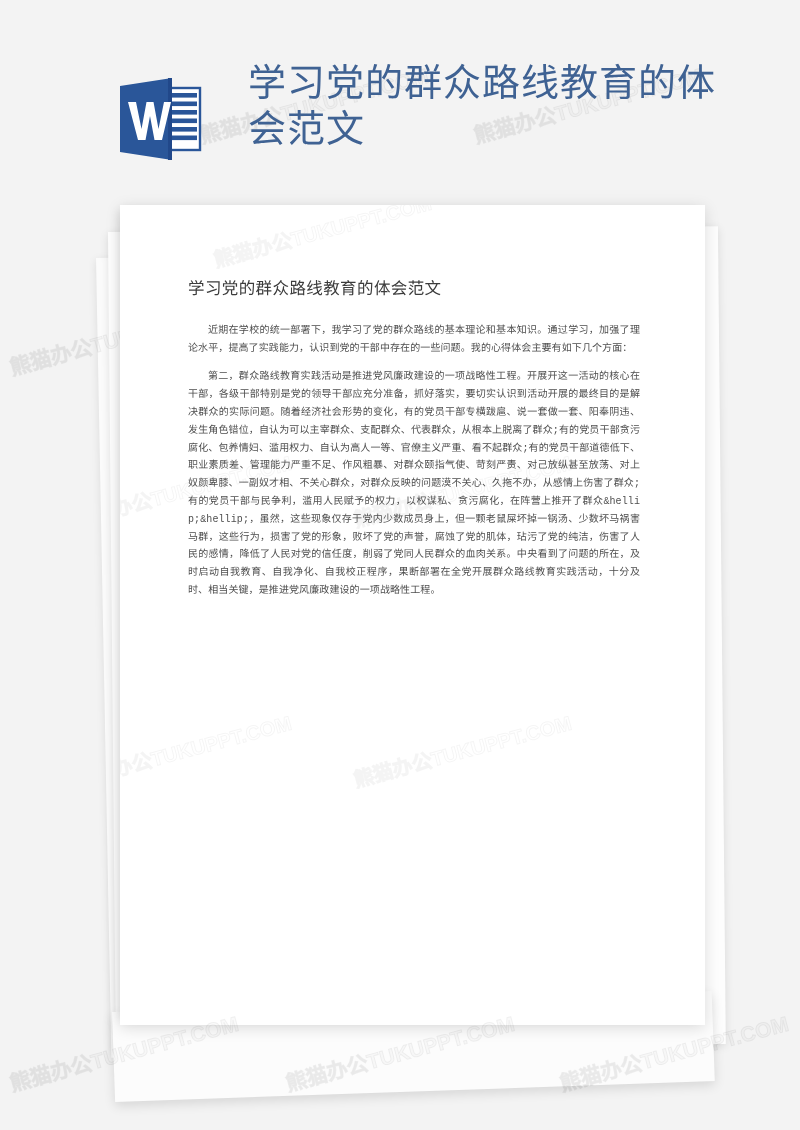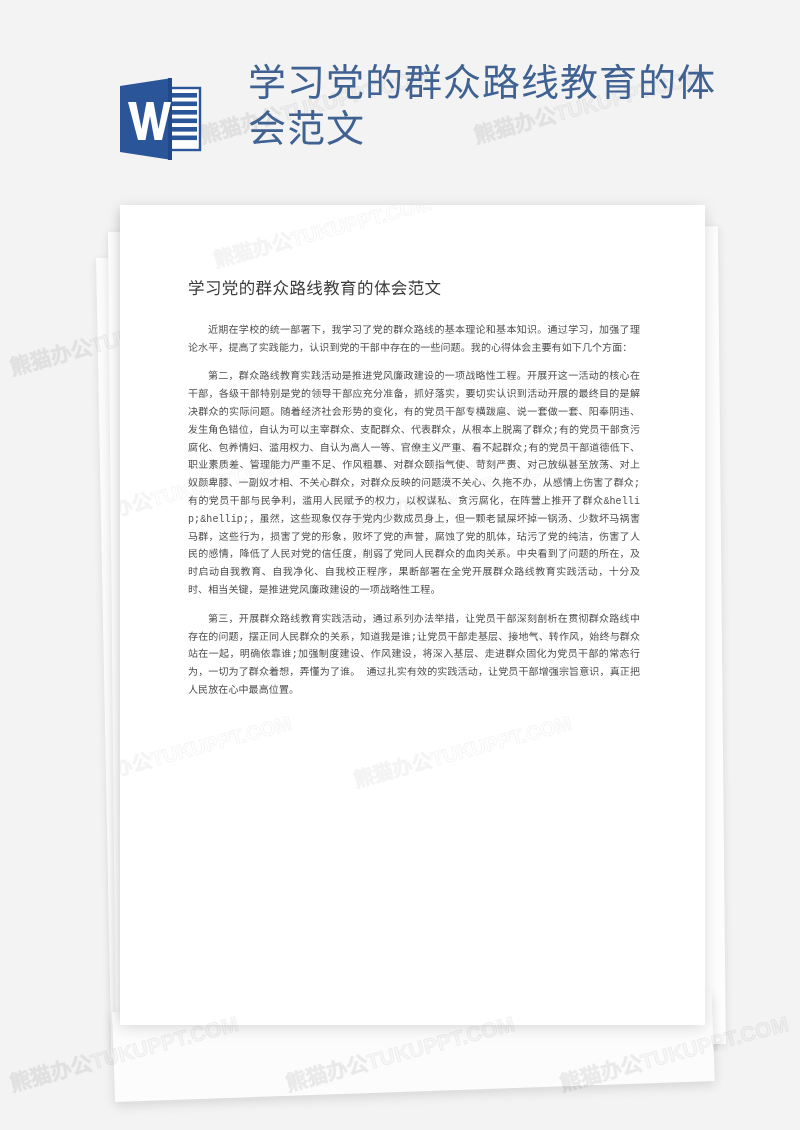--- a/index.html
+++ b/index.html
@@ -232,21 +232,20 @@
     <div class="wm wm-onpaper" style="left:230px; top:300px; font-size:20px; transform:rotate(-15deg);">熊猫办公TUKUPPT.COM</div>
     <div class="wm wm-onpaper" style="left:-50px; top:560px; font-size:20px; transform:rotate(-15deg);">熊猫办公TUKUPPT.COM</div>
     <div class="wm wm-onpaper" style="left:230px; top:560px; font-size:20px; transform:rotate(-15deg);">熊猫办公TUKUPPT.COM</div>
     <div class="wm wm-onpaper" style="left:90px; top:40px; font-size:20px; transform:rotate(-15deg);">熊猫办公TUKUPPT.COM</div>
 
     <div id="doc-content">
       <div id="doc-title">学习党的群众路线教育的体会范文</div>
 
       <p class="para">近期在学校的统一部署下，我学习了党的群众路线的基本理论和基本知识。通过学习，加强了理论水平，提高了实践能力，认识到党的干部中存在的一些问题。我的心得体会主要有如下几个方面：</p>
       <p class="para">第二，群众路线教育实践活动是推进党风廉政建设的一项战略性工程。开展开这一活动的核心在干部，各级干部特别是党的领导干部应充分准备，抓好落实，要切实认识到活动开展的最终目的是解决群众的实际问题。随着经济社会形势的变化，有的党员干部专横跋扈、说一套做一套、阳奉阴违、发生角色错位，自认为可以主宰群众、支配群众、代表群众，从根本上脱离了群众;有的党员干部贪污腐化、包养情妇、滥用权力、自认为高人一等、官僚主义严重、看不起群众;有的党员干部道德低下、职业素质差、管理能力严重不足、作风粗暴、对群众颐指气使、苛刻严责、对己放纵甚至放荡、对上奴颜卑膝、一副奴才相、不关心群众，对群众反映的问题漠不关心、久拖不办，从感情上伤害了群众;有的党员干部与民争利，滥用人民赋予的权力，以权谋私、贪污腐化，在阵营上推开了群众&amp;hellip;&amp;hellip;，虽然，这些现象仅存于党内少数成员身上，但一颗老鼠屎坏掉一锅汤、少数坏马祸害马群，这些行为，损害了党的形象，败坏了党的声誉，腐蚀了党的肌体，玷污了党的纯洁，伤害了人民的感情，降低了人民对党的信任度，削弱了党同人民群众的血肉关系。中央看到了问题的所在，及时启动自我教育、自我净化、自我校正程序，果断部署在全党开展群众路线教育实践活动，十分及时、相当关键，是推进党风廉政建设的一项战略性工程。</p>
-      <p class="para">第三，开展群众路线教育实践活动，通过系列办法举措，让党员干部深刻剖析在贯彻群众路线中存在的问题，摆正同人民群众的关系，知道我是谁;让党员干部走基层、接地气、转作风，始终与群众站在一起，明确依靠谁;加强制度建设、作风建设，将深入基层、走进群众固化为党员干部的常态行为，一切为了群众着想，弄懂为了谁。 通过扎实有效的实践活动，让党员干部增强宗旨意识，真正把人民放在心中最高位置。</p>
 
     </div>
   </div>
 
   <div id="wm-layer-top">
     <div class="wm wm-light" style="left:6px; top:1068px; font-size:21px; transform:rotate(-15deg);">熊猫办公TUKUPPT.COM</div>
     <div class="wm wm-light" style="left:282px; top:1068px; font-size:21px; transform:rotate(-15deg);">熊猫办公TUKUPPT.COM</div>
     <div class="wm wm-light" style="left:556px; top:1068px; font-size:21px; transform:rotate(-15deg);">熊猫办公TUKUPPT.COM</div>
   </div>
 

